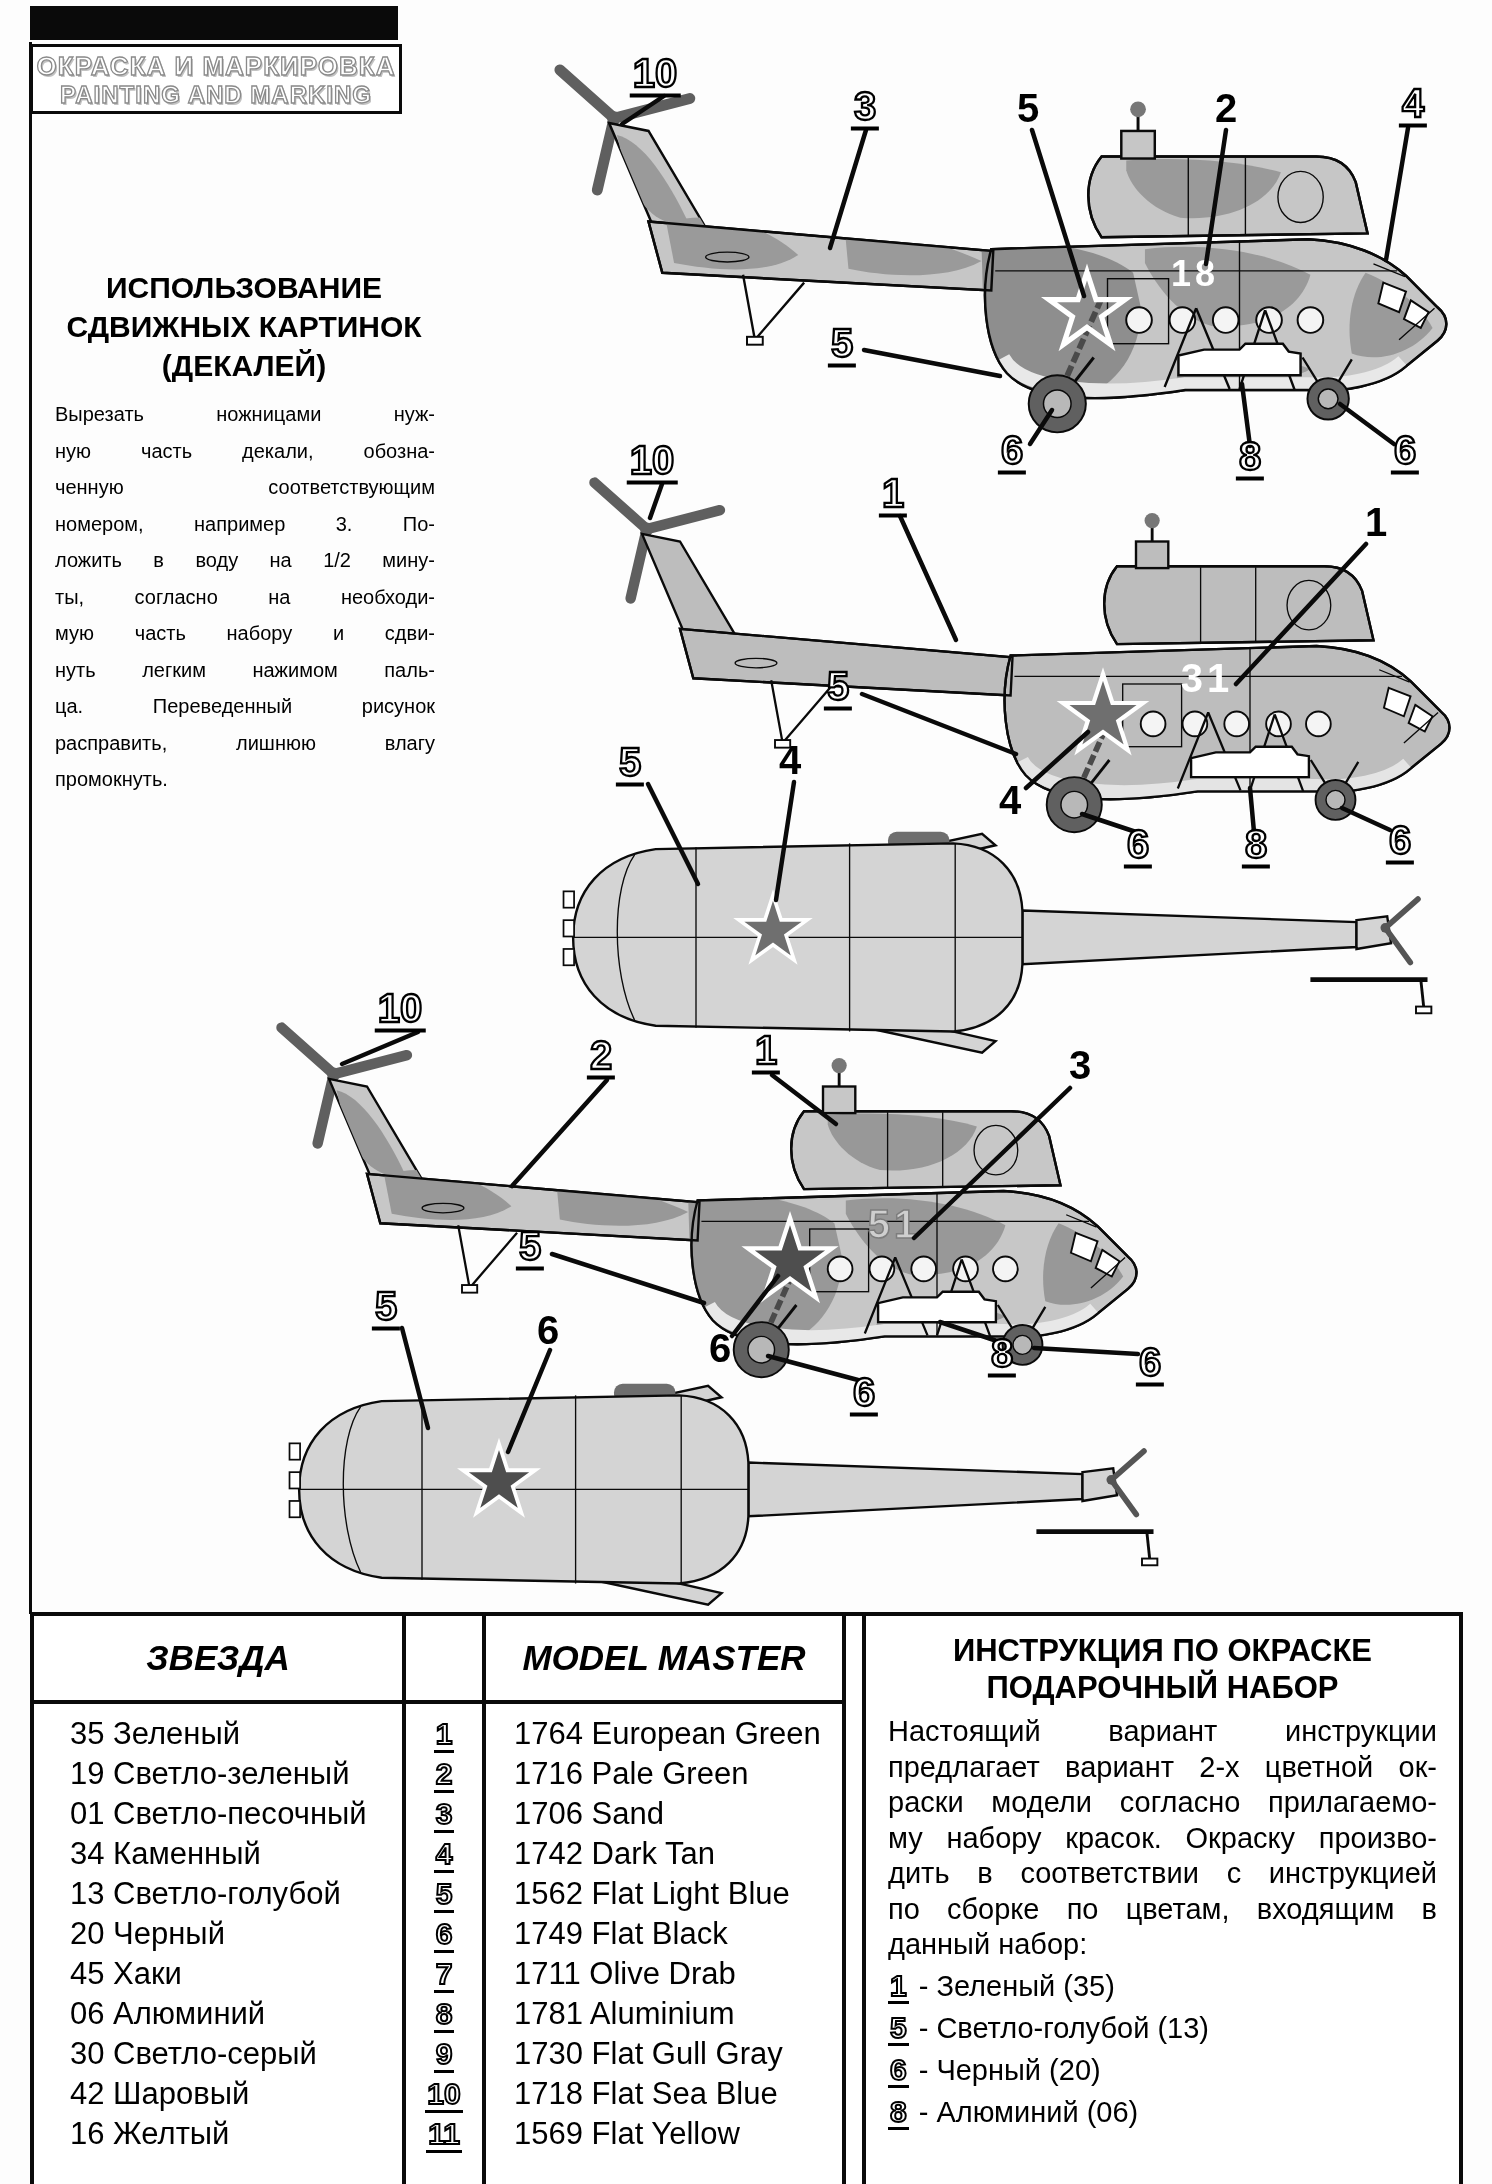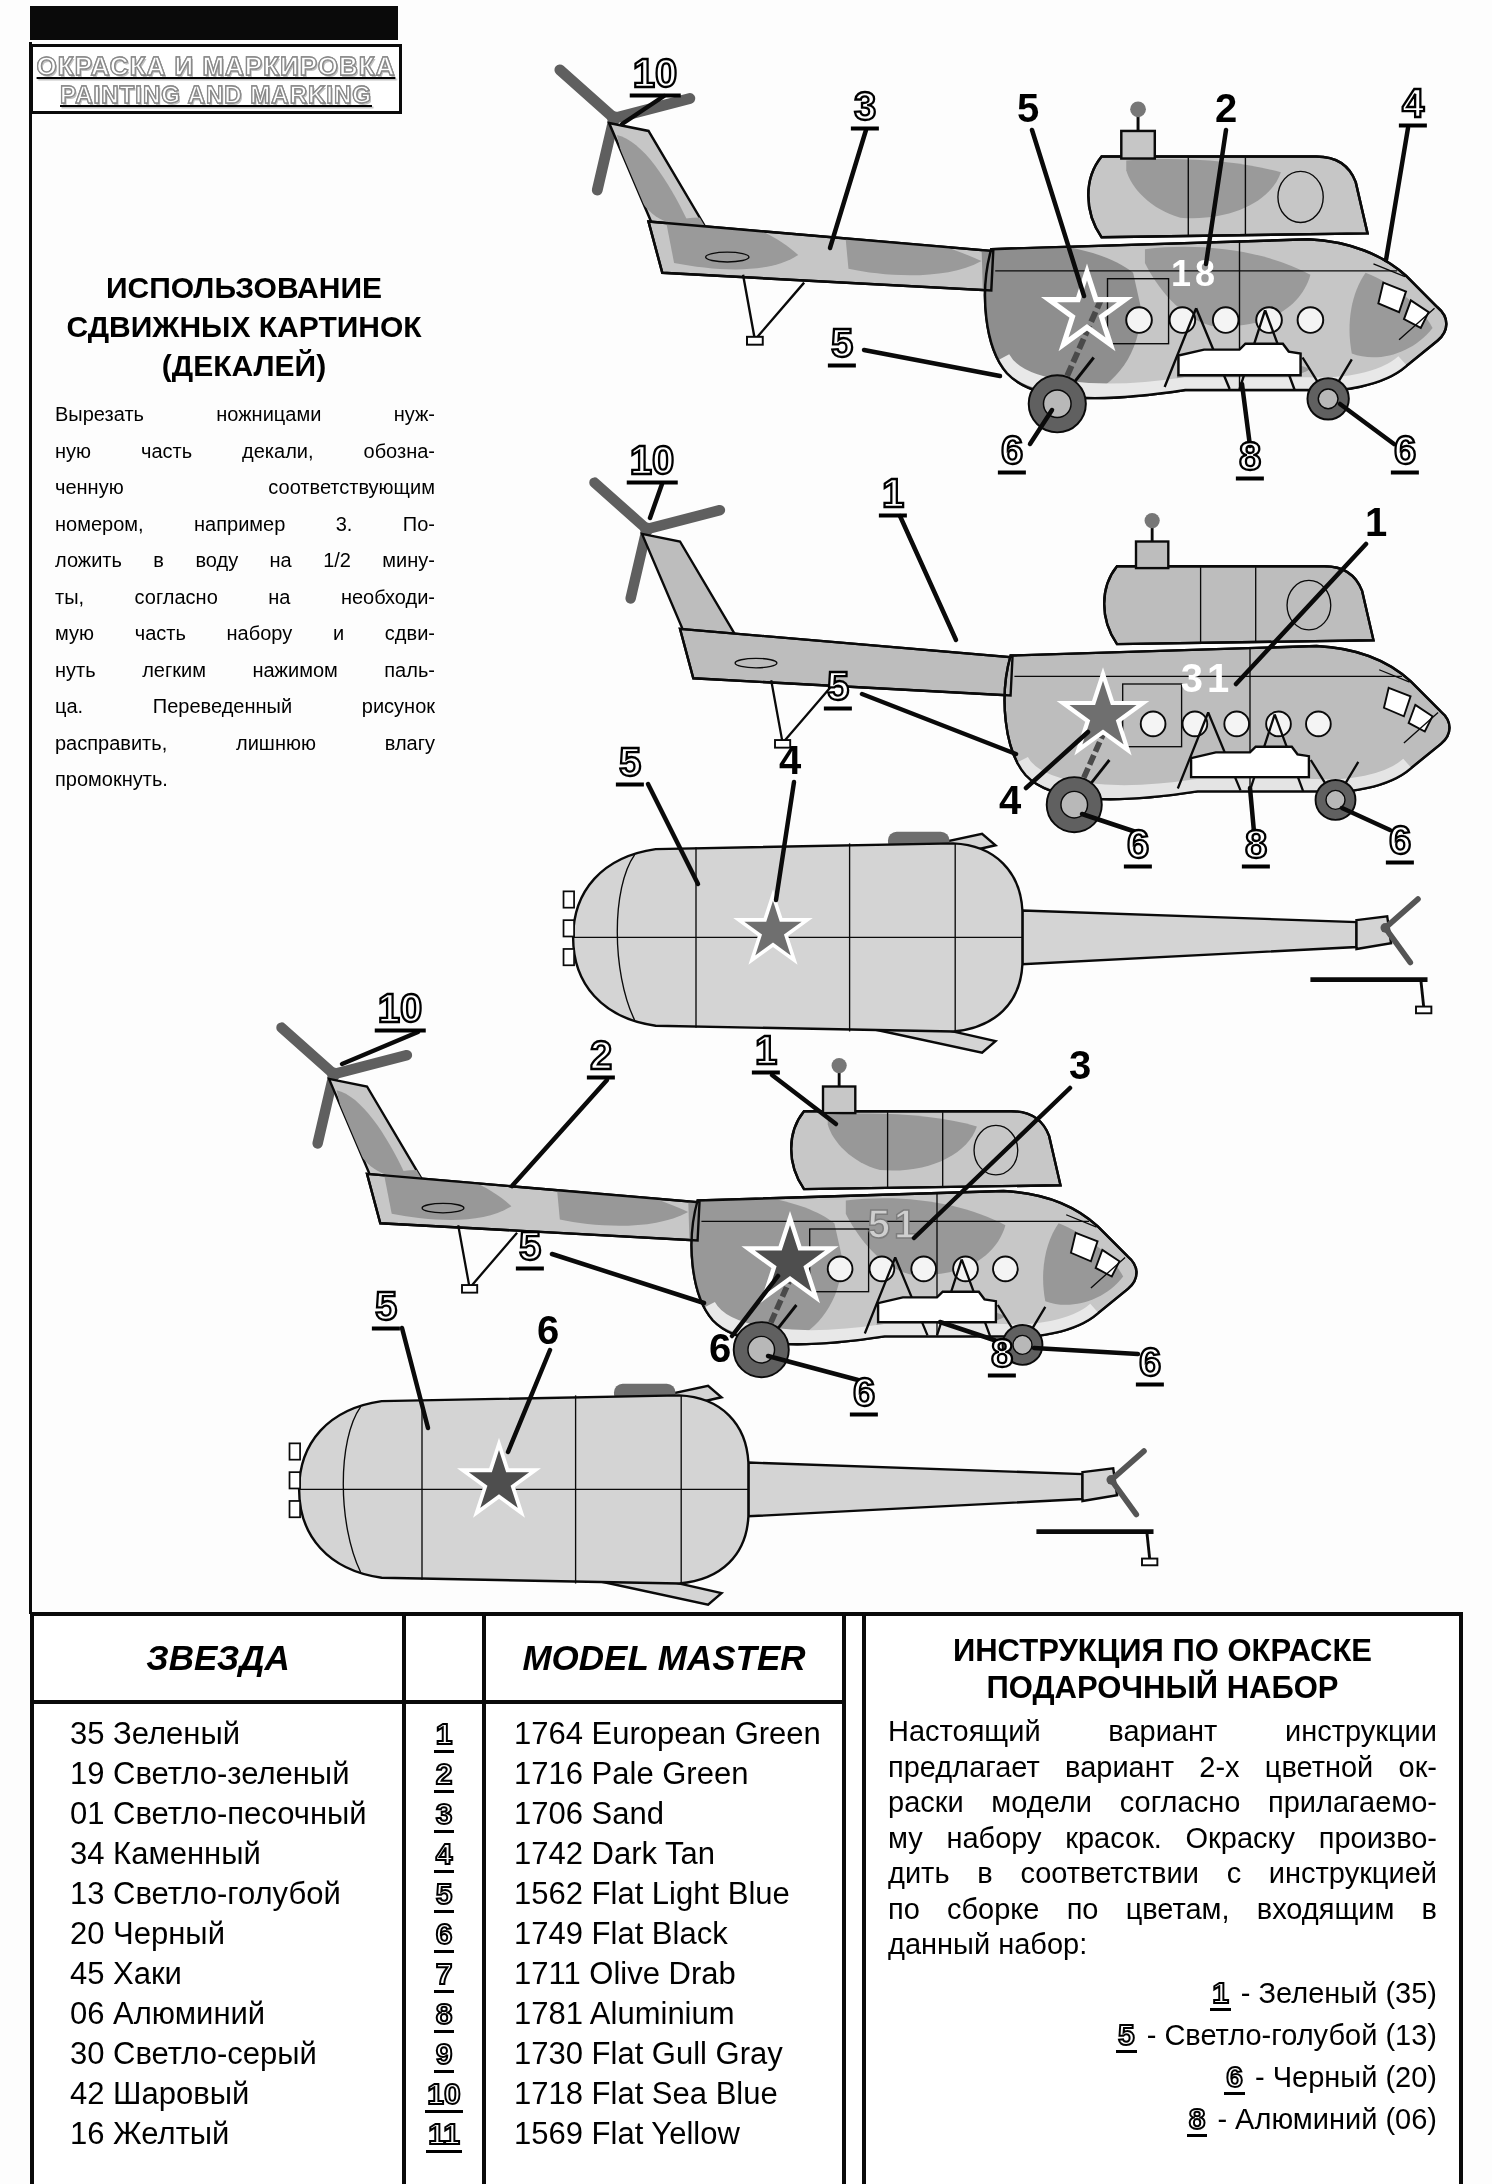--- a/index.html
+++ b/index.html
@@ -1,21 +1,21 @@
 <!DOCTYPE html>
 <html><head>
 <meta charset="utf-8">
 <style>
   html,body{margin:0;padding:0;background:#f2f2f2;}
   .page{position:relative;width:1492px;height:2184px;background:#fdfdfd;overflow:hidden;
         font-family:"Liberation Sans", sans-serif;color:#000;}
   
   .topbar{position:absolute;left:30px;top:6px;width:368px;height:34px;background:#0a0a0a;}
   .hdrbox{position:absolute;left:30px;top:44px;width:372px;height:70px;background:#fff;
-          border:3px solid #0a0a0a;box-sizing:border-box;text-align:center;padding-top:4px;text-decoration:underline;}
+          border:3px solid #0a0a0a;box-sizing:border-box;text-align:center;padding-top:4px;}
   .hdrbox .l1,.hdrbox .l2{font-weight:bold;letter-spacing:1px;color:#fff;
           -webkit-text-stroke:1.3px #8a8a8a;text-shadow:1.5px 1.5px 0 #c2c2c2;}
   .hdrbox .l1{font-size:26px;line-height:30px;}
   .hdrbox .l2{font-size:24px;line-height:28px;}
   .vrule{position:absolute;left:29px;top:42px;width:3px;height:1572px;background:#0a0a0a;}
   
   .intro-title{position:absolute;left:55px;top:268px;width:378px;text-align:center;
           font-weight:bold;font-size:30px;line-height:39px;}
   .intro-body{position:absolute;left:55px;top:396px;width:380px;font-size:20px;line-height:36.5px;}
   .intro-body .jl{text-align:justify;text-align-last:justify;white-space:nowrap;}
@@ -59,21 +59,21 @@
   .nc{text-align:center;}
   .numo{display:inline-block;font-weight:bold;font-size:30px;color:#fff;
         -webkit-text-stroke:2px #000;border-bottom:3px solid #000;padding:0 2px 0;line-height:1.05;}
   .tgap{width:16px;}
   .tright{flex:1;border-left:4px solid #0a0a0a;box-sizing:border-box;padding:16px 22px 0 22px;}
   .ins-title{font-weight:bold;font-size:31px;line-height:37px;text-align:center;}
   .ins-title .u{text-underline-offset:4px;}
   .ins-body{margin-top:8px;font-size:29px;line-height:35.5px;}
   .ins-body .jl{text-align:justify;text-align-last:justify;white-space:nowrap;}
   .ins-body .jl.last{text-align-last:left;}
-  .ins-list{margin-top:9px;text-align:right;}
+  .ins-list{margin-top:2px;}
   .ins-item{font-size:29px;line-height:42px;white-space:nowrap;}
   .ins-item .numo{margin-right:10px;}
 </style>
 </head>
 <body>
 
 <div class="page">
 
   <div class="topbar"></div>
   <div class="hdrbox">

